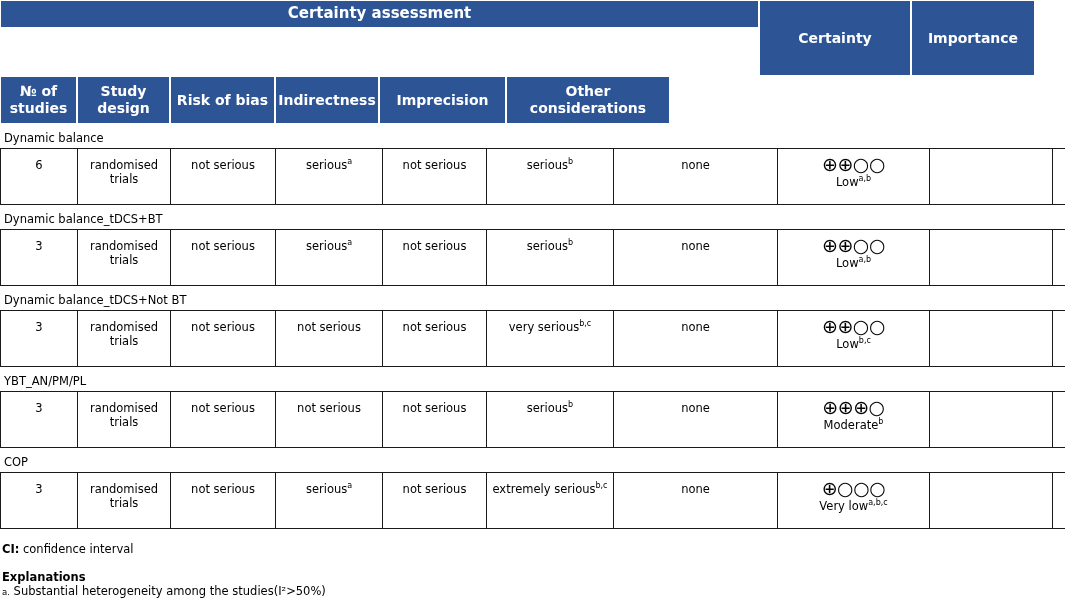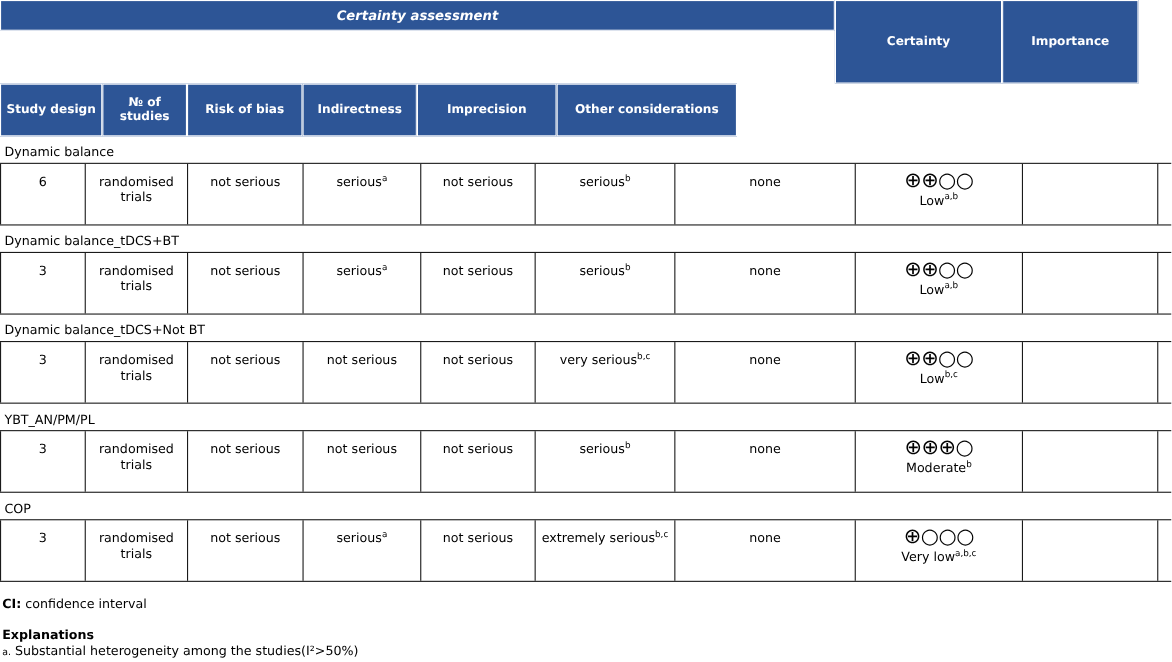--- a/index.html
+++ b/index.html
@@ -18,30 +18,30 @@
     background: #ffffff;
   }
 
   
   .hdr-wrap { width: 1065px; }
   .hdr-top-row, .hdr-sub-row { display: flex; width: 1065px; }
   .hdr-cell {
     background: #2d5596;
     color: #ffffff;
     font-weight: bold;
-    font-size: 11px;
+    font-size: 14px;
     line-height: 1.18;
     text-align: center;
     display: flex;
     align-items: center;
     justify-content: center;
     border: 1px solid #ffffff;
     padding: 2px 3px;
   }
-  .hdr-certainty-banner { height: 28px; font-size: 12px; font-style: italic; }
+  .hdr-certainty-banner { height: 28px; font-size: 15px; }
   .hdr-sub { height: 48px; }
   .hdr-tall { height: 76px; }
 
   
   .c0 { width: 77px; }
   .c1 { width: 93px; }
   .c2 { width: 105px; }
   .c3 { width: 107px; }
   .c4 { width: 104px; }
   .c5 { width: 127px; }
@@ -108,22 +108,22 @@
 
 <div id="page">
 
   <div class="hdr-wrap">
     <div class="hdr-top-row">
       <div class="hdr-cell c-banner hdr-certainty-banner">Certainty assessment</div>
       <div class="hdr-cell c7 hdr-tall">Certainty</div>
       <div class="hdr-cell c8 hdr-tall">Importance</div>
     </div>
     <div class="hdr-sub-row">
+      <div class="hdr-cell c0 hdr-sub">№ of studies</div>
       <div class="hdr-cell c1 hdr-sub">Study design</div>
-      <div class="hdr-cell c0 hdr-sub">№ of studies</div>
       <div class="hdr-cell c2 hdr-sub">Risk of bias</div>
       <div class="hdr-cell c4 hdr-sub">Indirectness</div>
       <div class="hdr-cell c5 hdr-sub">Imprecision</div>
       <div class="hdr-cell c6 hdr-sub">Other considerations</div>
     </div>
   </div>
 
   <div id="body-sections">
       <div class="section-title">Dynamic balance</div>
       <div class="data-row">

